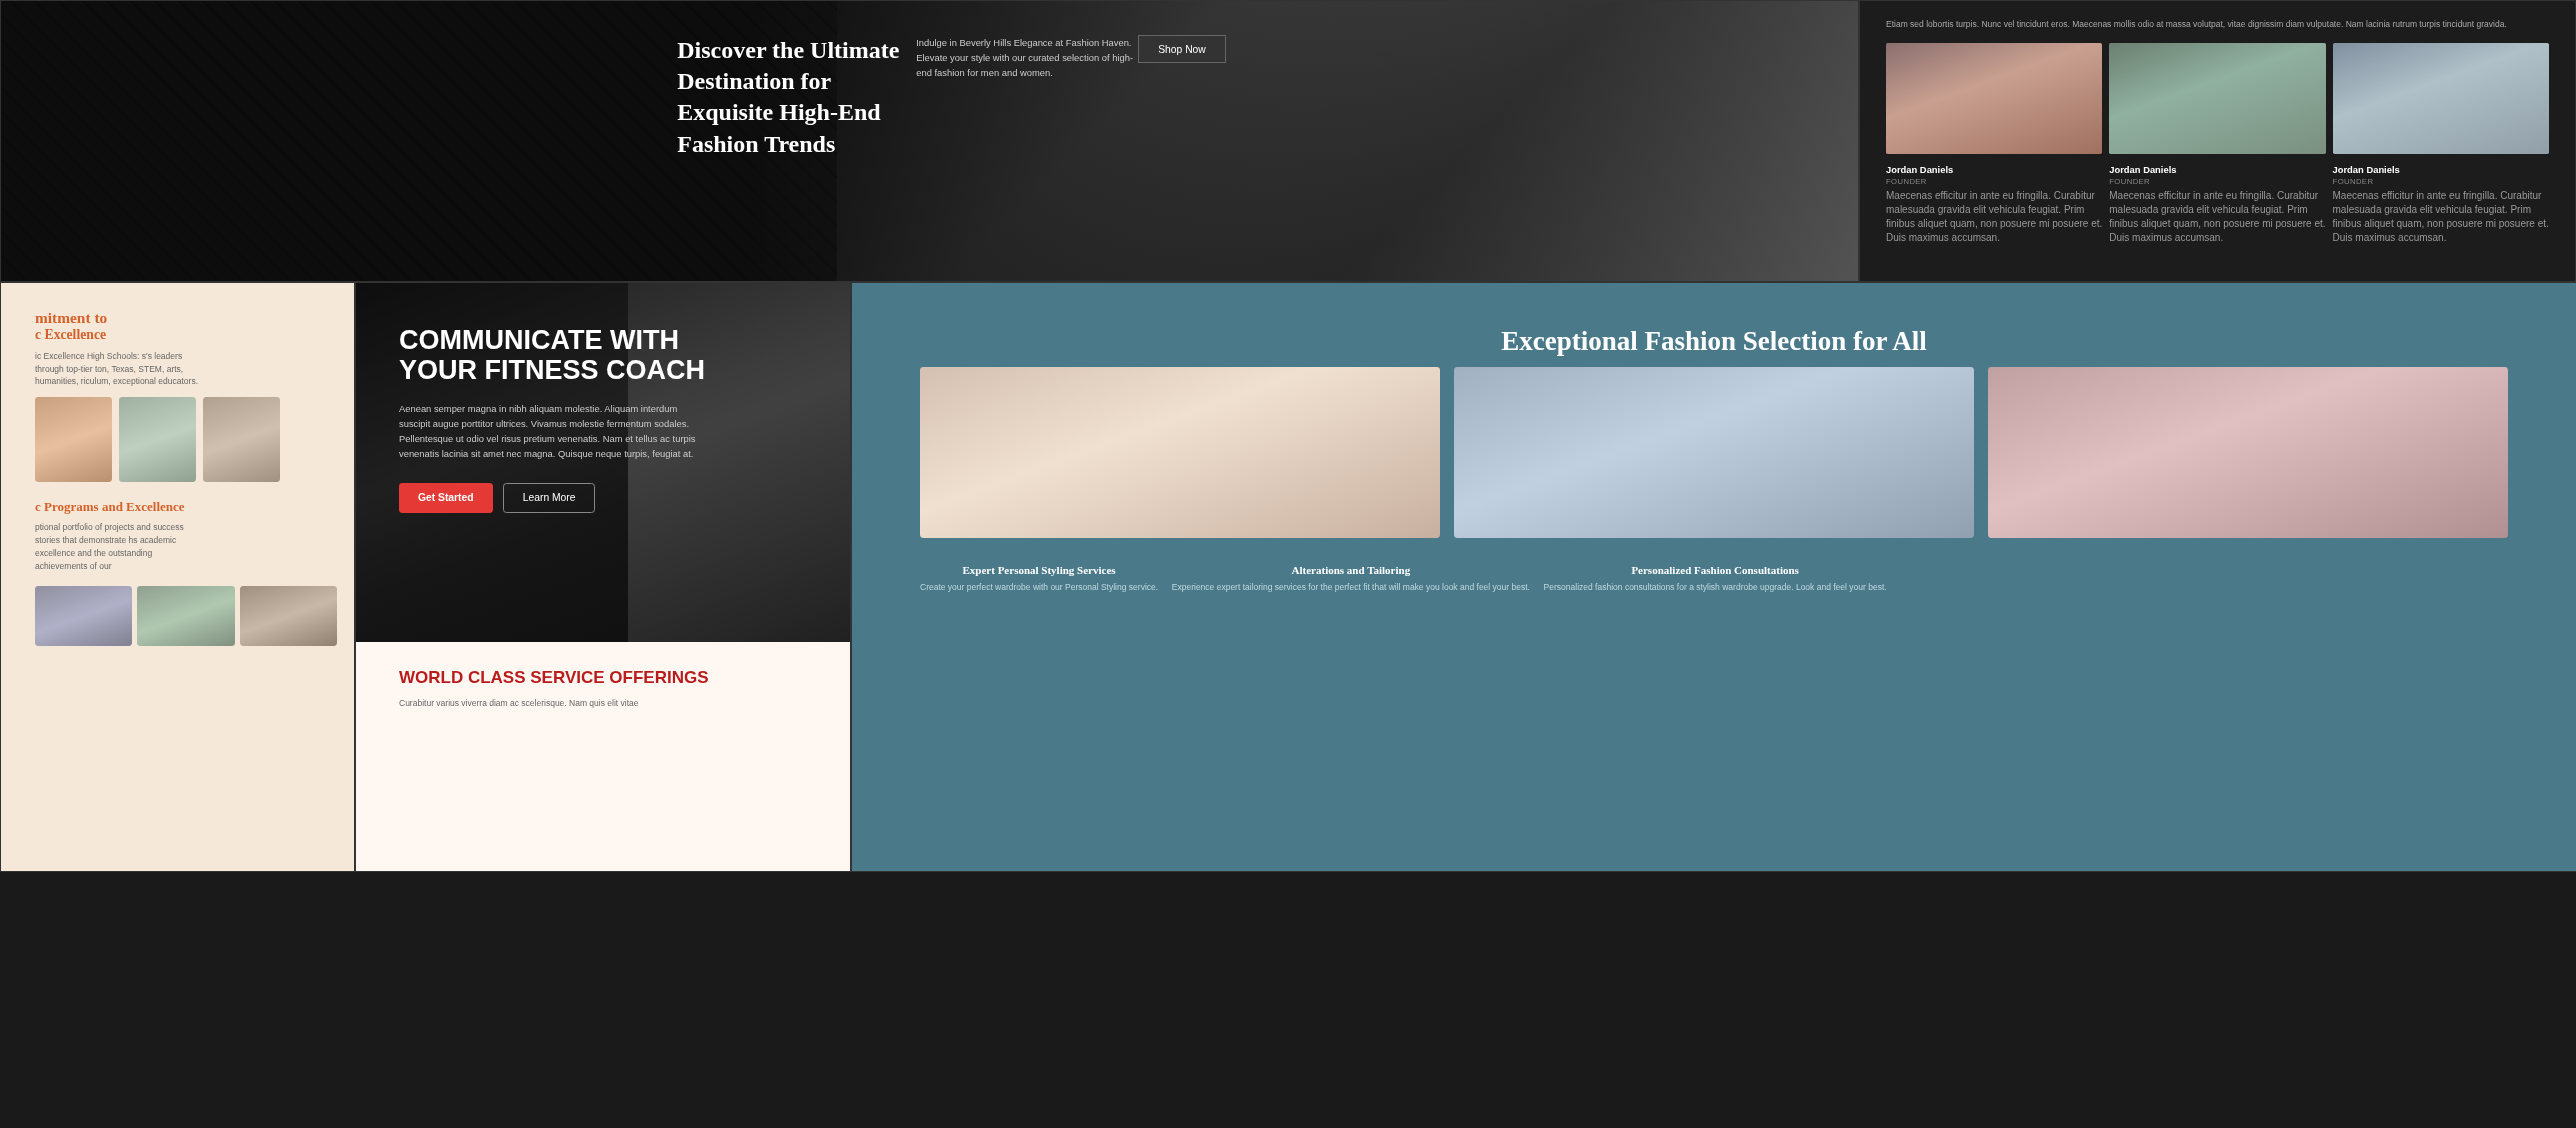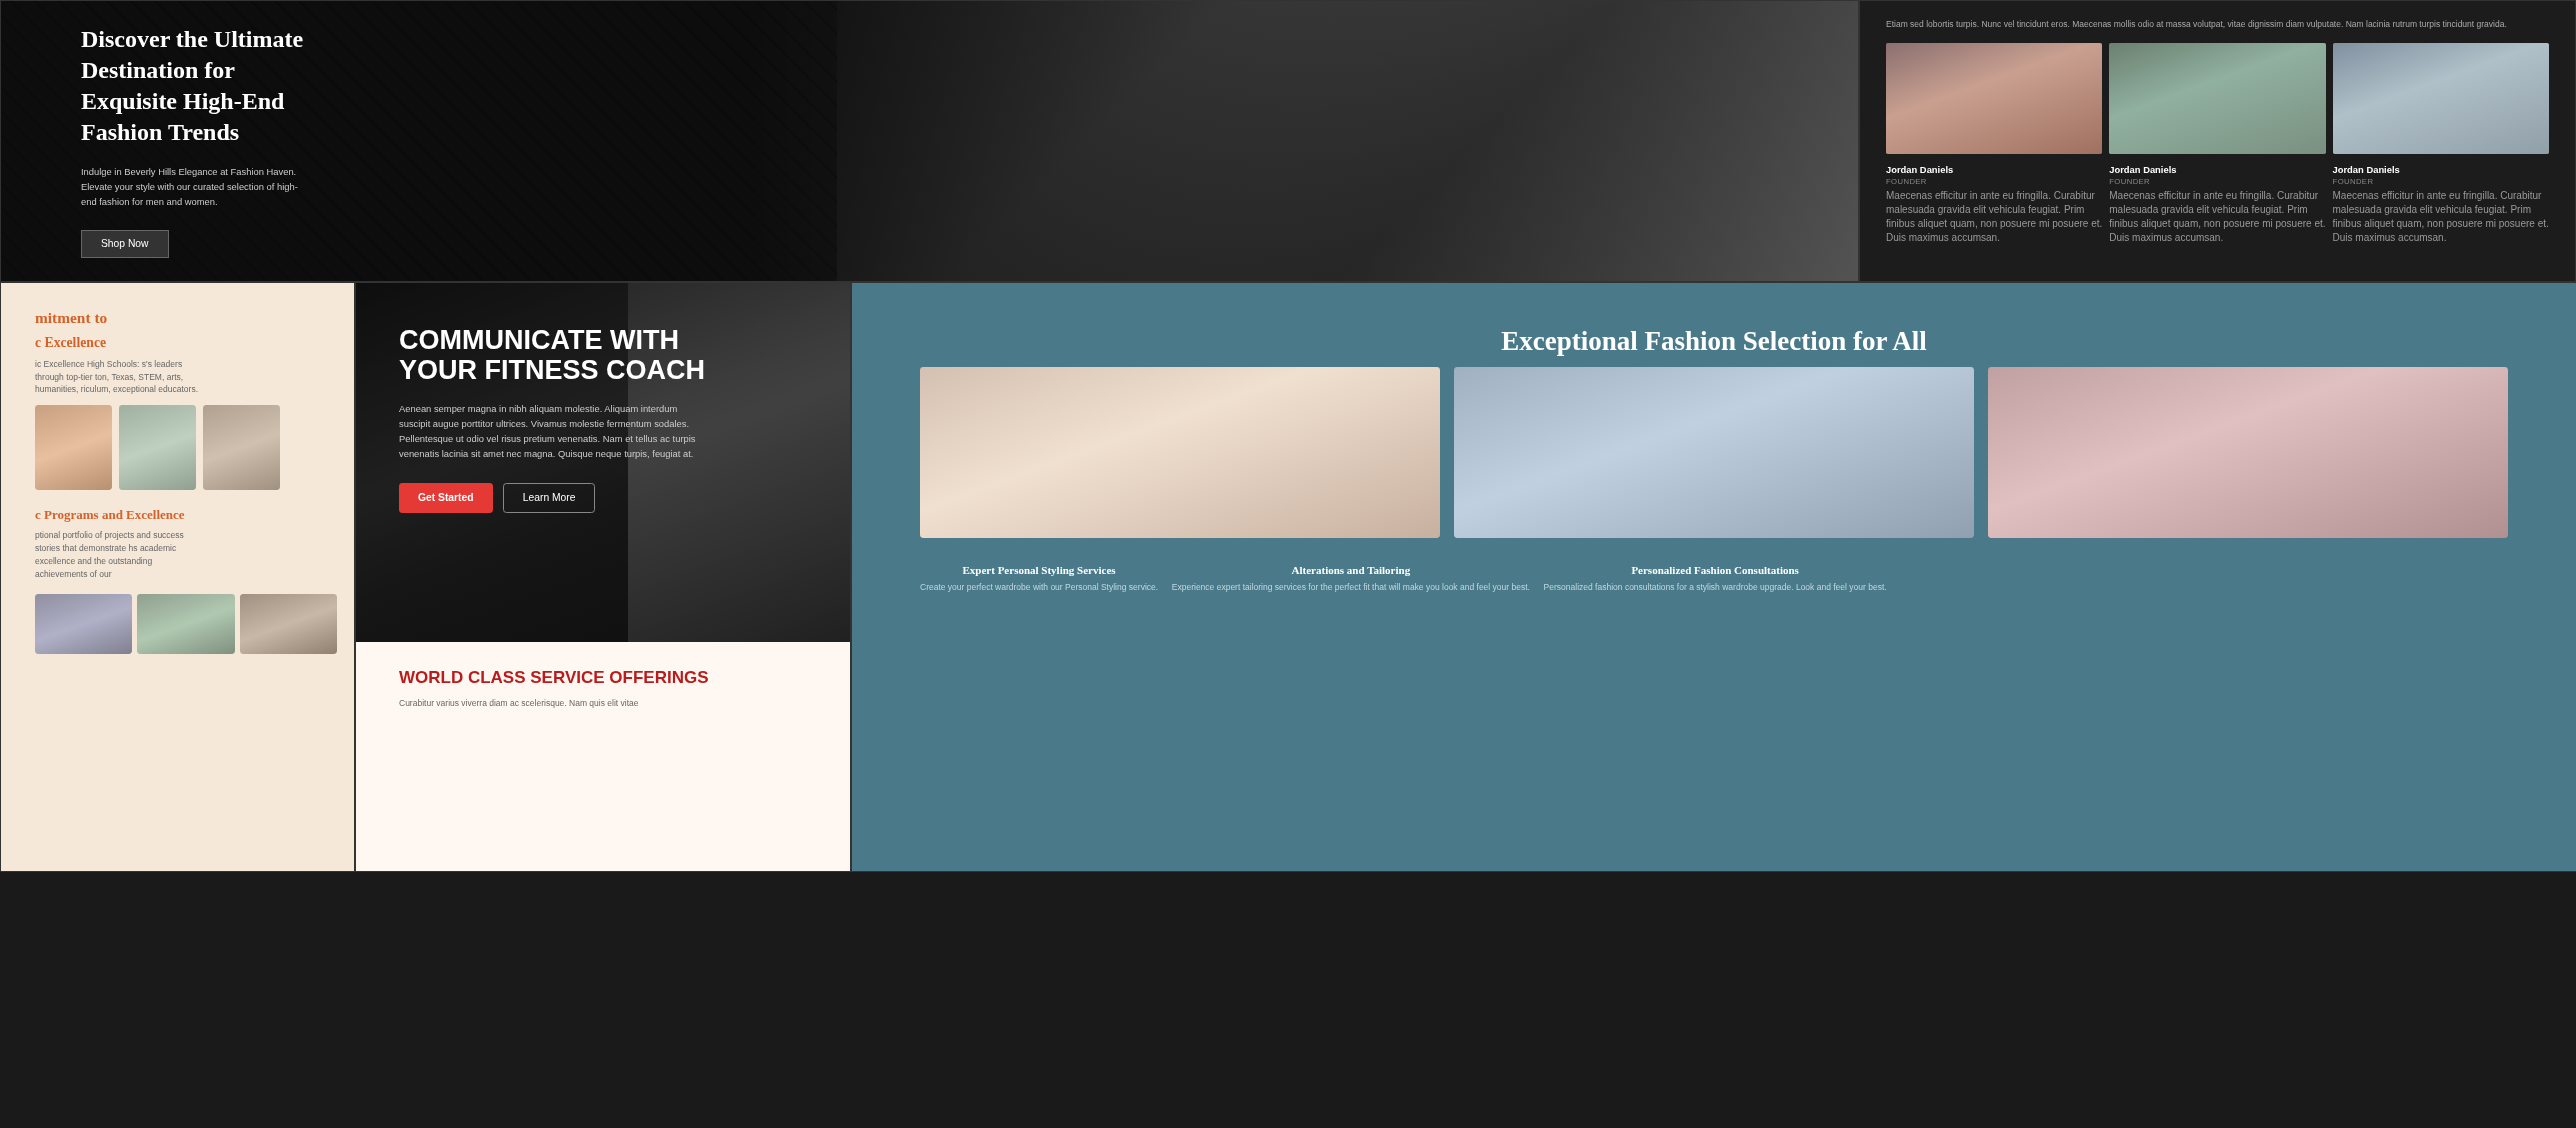--- a/index.html
+++ b/index.html
@@ -40,21 +40,20 @@
       position: absolute;
       right: 0; top: 0; bottom: 0; width: 55%;
       background: linear-gradient(135deg, #666 0%, #888 30%, #555 60%, #777 100%);
     }
     .panel-fashion-hero .content {
       position: relative;
       z-index: 2;
       padding: 34px 36px 34px 68px;
       height: 100%;
       display: flex;
-      flex-direction: column;
       justify-content: center;
       margin-left: 12px;
     }
     .panel-fashion-hero h1 {
       color: #fff;
       font-size: 24px;
       font-weight: bold;
       line-height: 1.3;
       max-width: 239px;
       margin-bottom: 15.4px;
@@ -177,21 +176,21 @@
     .acad-photo-2 {
       background: linear-gradient(160deg, #a0b0a0 0%, #c0d0c0 50%, #90a090 100%);
     }
     .acad-photo-3 {
       background: linear-gradient(160deg, #b0a090 0%, #d0c0b0 50%, #a09080 100%);
     }
     .panel-academic h2 {
       color: #d4622a;
       font-size: 15.4px;
       font-weight: bold;
-      margin-bottom: 8px;
+      margin-bottom: 0;
       font-family: Georgia, serif;
     }
     .panel-academic h3 {
       color: #d4622a;
       font-size: 13.7px;
       font-weight: bold;
       margin-bottom: 6.8px;
       font-family: Georgia, serif;
     }
     .panel-academic .acad-text {

